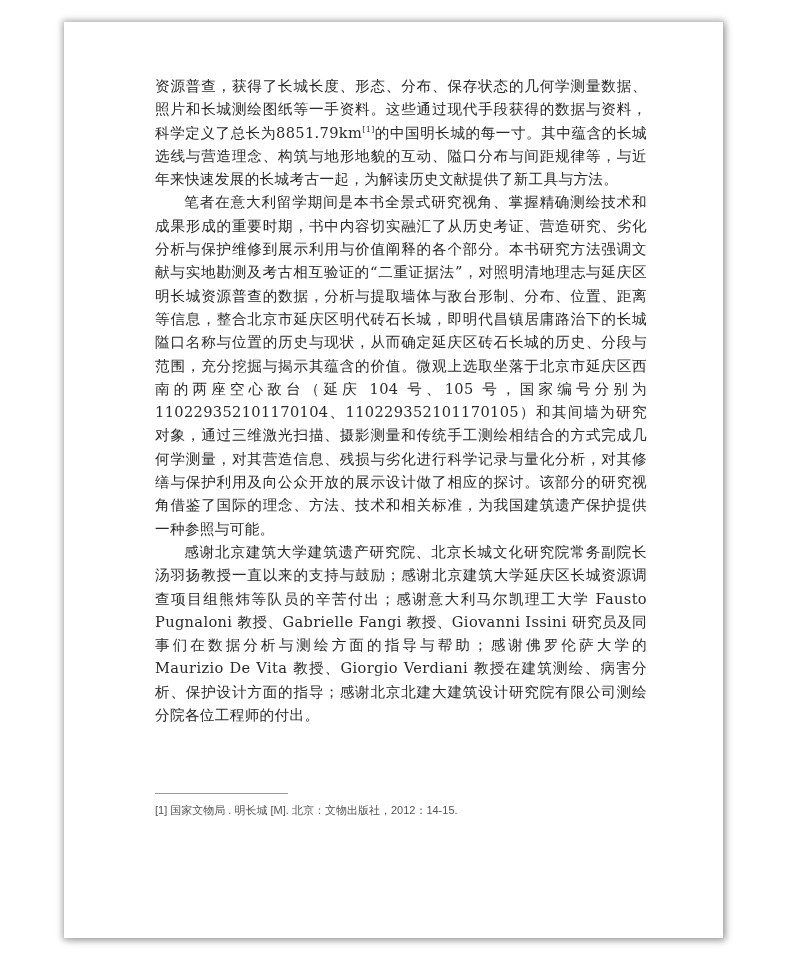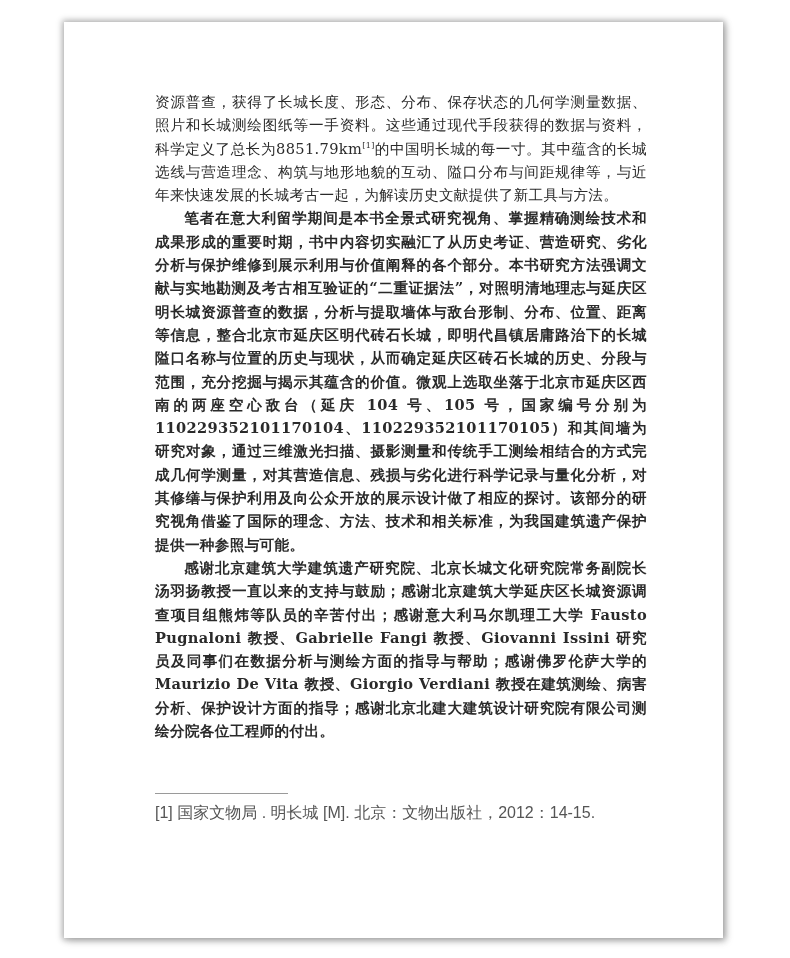--- a/index.html
+++ b/index.html
@@ -18,56 +18,55 @@
     left: 64px;
     top: 22px;
     width: 659px;
     height: 916px;
     background: #ffffff;
     box-shadow: 0 0 6px 2px rgba(0,0,0,0.28), 3px 3px 8px rgba(0,0,0,0.18);
   }
   .body-text {
     position: absolute;
     left: 91px;
-    top: 68px;
+    top: 52px;
     width: 492px;
     font-family: "DejaVu Serif", "Liberation Serif", serif;
     font-size: 14.6px;
     line-height: 23.3px;
     color: #2a2a2a;
     text-align: justify;
     letter-spacing: 0.35px;
   }
   .body-text p {
     margin: 0;
     text-indent: 0;
   }
   .body-text p.indent {
     text-indent: 2em;
-    font-weight: bold;
   }
   sup {
     font-size: 8px;
     line-height: 0;
     vertical-align: 6px;
   }
   .fn-rule {
     position: absolute;
     left: 91px;
     top: 771px;
     width: 133px;
     height: 0;
     border-top: 1.5px solid #9a9a9a;
   }
   .footnote {
     position: absolute;
     left: 91px;
     top: 781px;
     font-family: "Liberation Sans", "DejaVu Sans", sans-serif;
-    font-size: 16px;
+    font-size: 11px;
     color: #555555;
     white-space: nowrap;
   }
 </style>
 </head>
 <body>
 
 <div class="page">
   <div class="body-text">
     <p><span>资源普查，获得了长城长度、形态、分布、保存状态的几何学测量数据、照片和长城测绘图纸等一手资料。这些通过现代手段获得的数据与资料，科学定义了总长为8851.79km</span><sup>[1]</sup><span>的中国明长城的每一寸。其中蕴含的长城选线与营造理念、构筑与地形地貌的互动、隘口分布与间距规律等，与近年来快速发展的长城考古一起，为解读历史文献提供了新工具与方法。</span></p>

